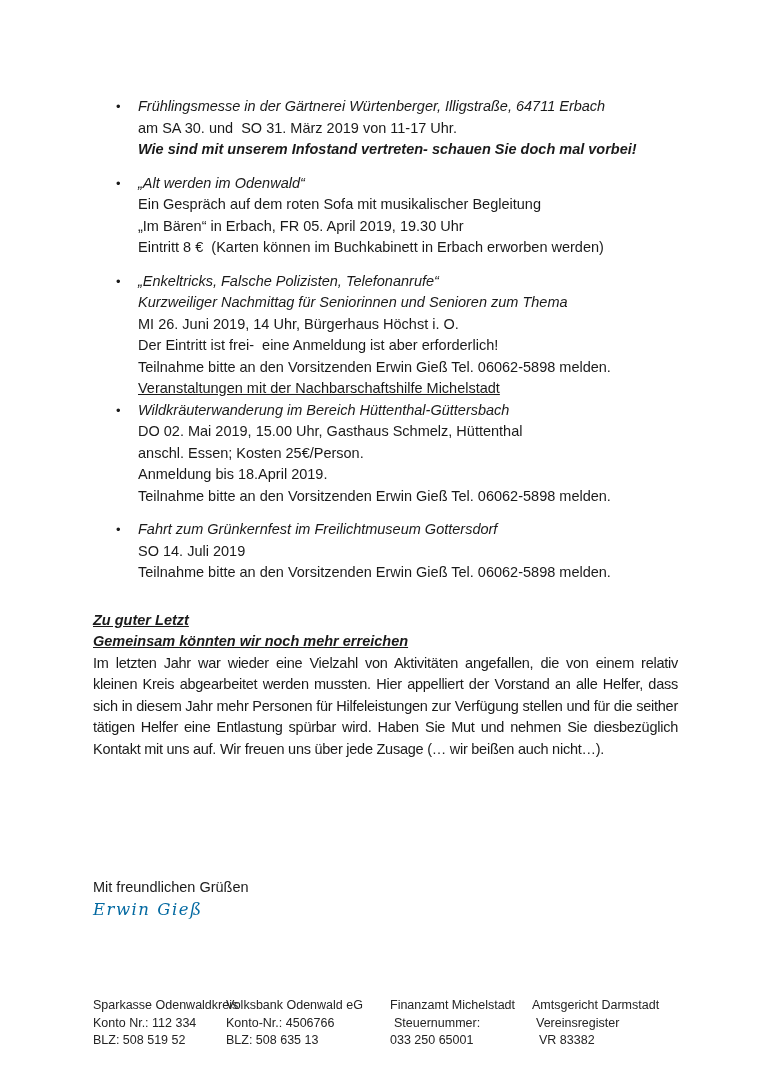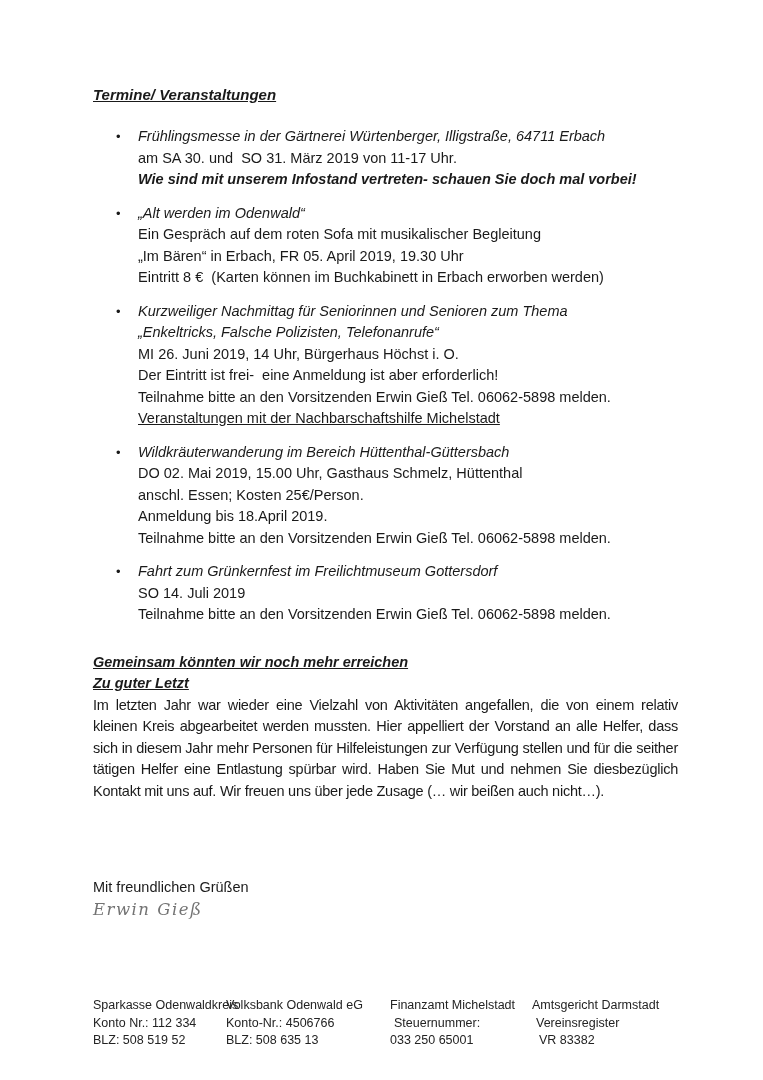--- a/index.html
+++ b/index.html
@@ -22,21 +22,21 @@
   }
   .doc-heading {
     font-size: 15px;
     font-weight: bold;
     font-style: italic;
     text-decoration: underline;
     line-height: 22px;
     margin: 0 0 20px 0;
   }
   .event { display: flex; margin-top: 12px; }
-  .event.tight { margin-top: 12px; justify-content: center; }
+  .event.tight { margin-top: 0; justify-content: center; }
   .bullet {
     flex: 0 0 45px;
     width: 45px;
     box-sizing: border-box;
     padding-left: 23px;
     font-size: 13px;
   }
   .bullet::before { content: "•"; }
   .event-body { flex: 1 1 auto; min-width: 0; }
   .title {
@@ -66,21 +66,21 @@
     position: absolute;
     left: 93px;
     top: 877px;
     width: 585px;
   }
   .signature {
     font-family: "DejaVu Serif", serif;
     font-style: italic;
     font-size: 16.5px;
     letter-spacing: 1.5px;
-    color: #737373;
+    color: #0369a1;
   }
   .footer {
     position: absolute;
     top: 997px;
     left: 0;
     width: 763px;
     font-size: 12.5px;
     line-height: 17.5px;
     color: #232323;
   }
@@ -91,21 +91,20 @@
   .fcol-4 { left: 532px; }
   .fline.ind1 { padding-left: 4px; }
   .fline.ind2 { padding-left: 7px; }
 </style>
 </head>
 <body>
 
 <div class="page">
   <div class="content">
 
-    <div class="doc-heading">Termine/ Veranstaltungen</div>
 
     <div class="event">
       <span class="bullet"></span>
       <div class="event-body">
         <div class="title">Frühlingsmesse in der Gärtnerei Würtenberger, Illigstraße, 64711 Erbach</div>
         <div class="line">am SA 30. und  SO 31. März 2019 von 11-17 Uhr.</div>
         <div class="line emph">Wie sind mit unserem Infostand vertreten- schauen Sie doch mal vorbei!</div>
       </div>
     </div>
 
@@ -115,22 +114,22 @@
         <div class="title">„Alt werden im Odenwald“</div>
         <div class="line">Ein Gespräch auf dem roten Sofa mit musikalischer Begleitung</div>
         <div class="line">„Im Bären“ in Erbach, FR 05. April 2019, 19.30 Uhr</div>
         <div class="line">Eintritt 8 €  (Karten können im Buchkabinett in Erbach erworben werden)</div>
       </div>
     </div>
 
     <div class="event">
       <span class="bullet"></span>
       <div class="event-body">
+        <div class="title">„Enkeltricks, Falsche Polizisten, Telefonanrufe“</div>
         <div class="title">Kurzweiliger Nachmittag für Seniorinnen und Senioren zum Thema</div>
-        <div class="title">„Enkeltricks, Falsche Polizisten, Telefonanrufe“</div>
         <div class="line">MI 26. Juni 2019, 14 Uhr, Bürgerhaus Höchst i. O.</div>
         <div class="line">Der Eintritt ist frei-  eine Anmeldung ist aber erforderlich!</div>
         <div class="line">Teilnahme bitte an den Vorsitzenden Erwin Gieß Tel. 06062-5898 melden.</div>
       </div>
     </div>
 
     <div class="subheading">Veranstaltungen mit der Nachbarschaftshilfe Michelstadt</div>
 
     <div class="event tight">
       <span class="bullet"></span>
@@ -146,22 +145,22 @@
     <div class="event">
       <span class="bullet"></span>
       <div class="event-body">
         <div class="title">Fahrt zum Grünkernfest im Freilichtmuseum Gottersdorf</div>
         <div class="line">SO 14. Juli 2019</div>
         <div class="line">Teilnahme bitte an den Vorsitzenden Erwin Gieß Tel. 06062-5898 melden.</div>
       </div>
     </div>
 
     <div class="closing">
+      <div class="closing-h">Zu guter Letzt</div>
       <div class="closing-h">Gemeinsam könnten wir noch mehr erreichen</div>
-      <div class="closing-h">Zu guter Letzt</div>
       <div class="paragraph">Im letzten Jahr war wieder eine Vielzahl von Aktivitäten angefallen, die von einem relativ kleinen Kreis abgearbeitet werden mussten. Hier appelliert der Vorstand an alle Helfer, dass sich in diesem Jahr mehr Personen für Hilfeleistungen zur Verfügung stellen und für die seither tätigen Helfer eine Entlastung spürbar wird. Haben Sie Mut und nehmen Sie diesbezüglich Kontakt mit uns auf. Wir freuen uns über jede Zusage (… wir beißen auch nicht…).</div>
     </div>
 
   </div>
 
   <div class="signoff">
     <div>Mit freundlichen Grüßen</div>
     <div class="signature">Erwin Gieß</div>
   </div>
 

